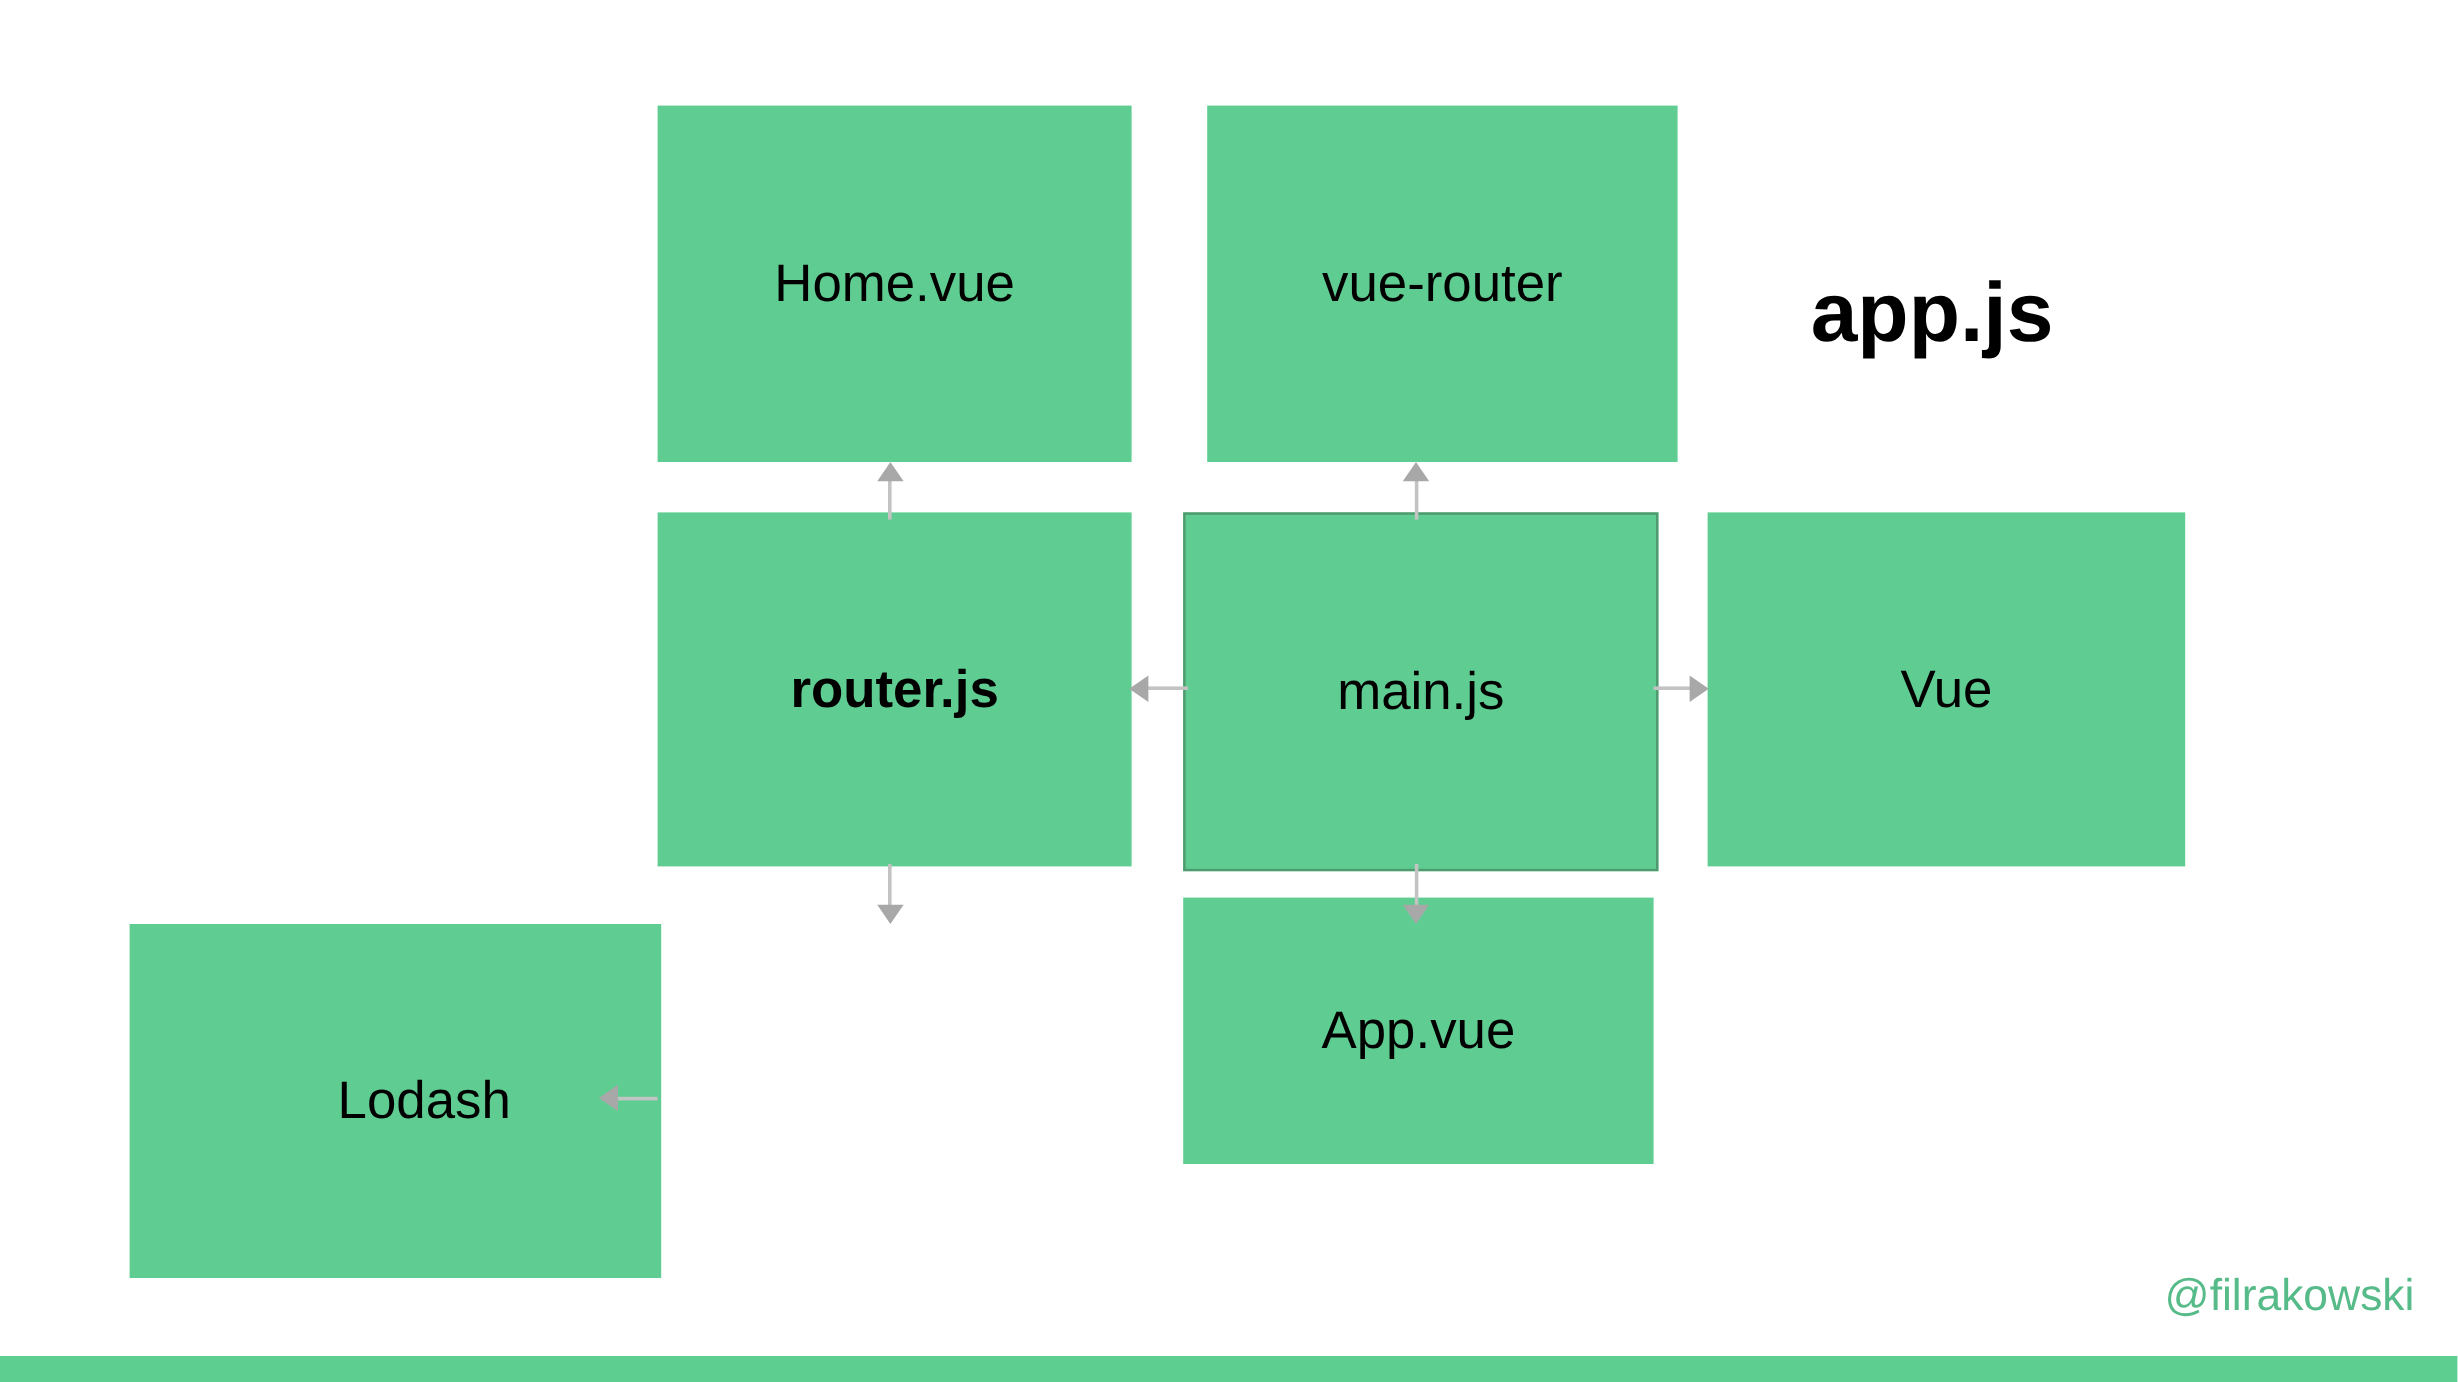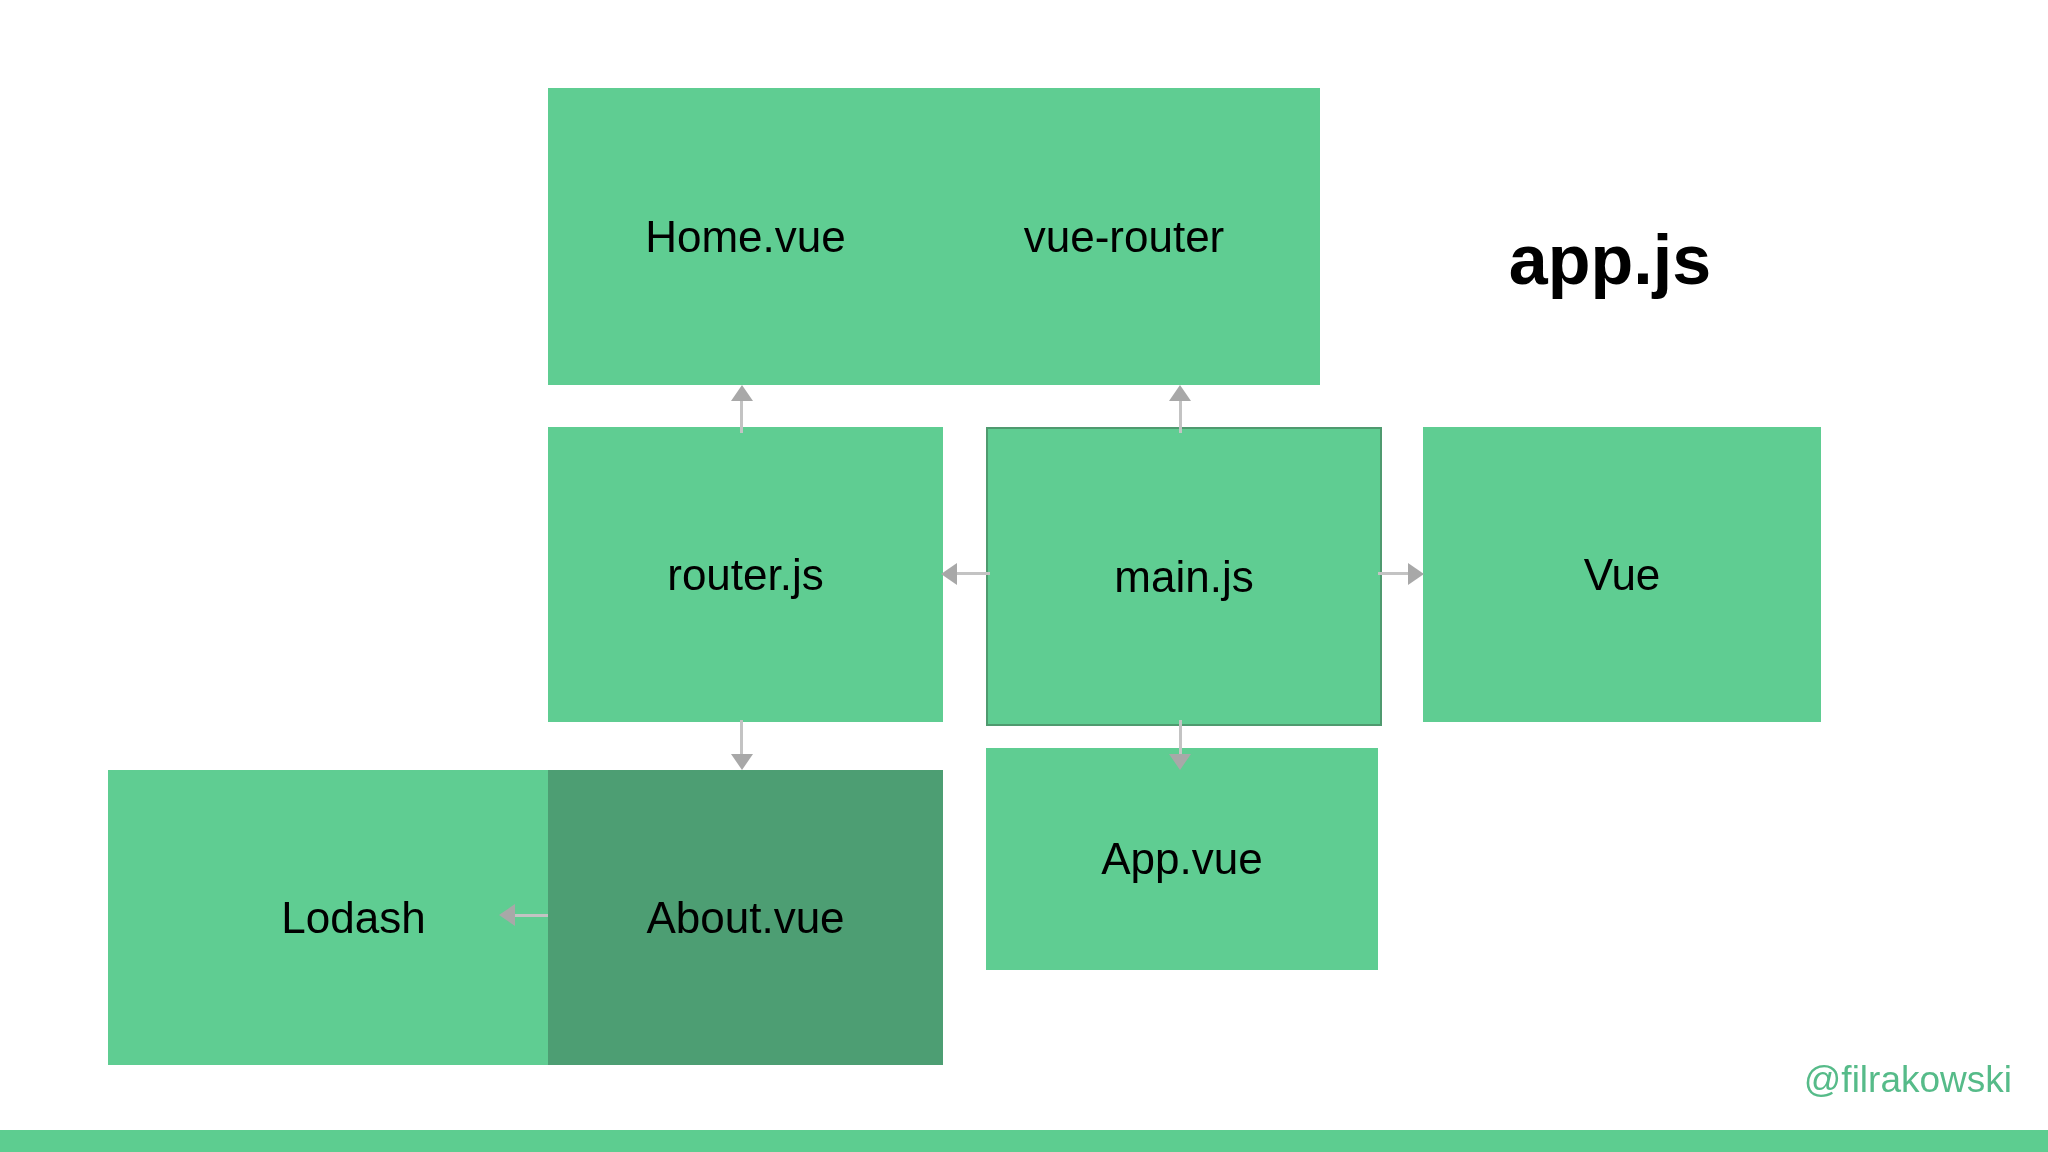--- a/index.html
+++ b/index.html
@@ -30,22 +30,22 @@
     color:var(--label-text);
     font-size:44px;
     line-height:1;
     white-space:nowrap;
   }
   .box.dark{background:var(--box-green-dark);}
   .box.outlined{border:2px solid var(--main-box-border);}
 
   
   .b0{left:548px;top:88px;width:395px;height:297px;}
-  .b1{left:928px;top:88px;width:392px;height:297px;}
-  .b2{left:548px;top:427px;width:395px;height:295px;}
+  .b1{left:1006px;top:88px;width:392px;height:297px;}
+  .b2{left:548px;top:427px;width:395px;height:295px;font-weight:bold;}
   .b3{left:986px;top:427px;width:392px;height:295px;align-items:center;}
   .b4{left:1423px;top:427px;width:398px;height:295px;text-align:right;}
   .b5{left:108px;top:770px;width:395px;height:295px;padding-left:48px;}
   .b6{left:548px;top:770px;width:395px;height:295px;}
   .b7{left:986px;top:748px;width:392px;height:222px;}
 
   .floating-label{
     position:absolute;
     left:1430px;top:190px;width:360px;height:84px;
     display:flex;align-items:center;justify-content:center;
@@ -113,23 +113,20 @@
   </div>
   <div class="box b3 outlined">
     <span class="box-label">main.js</span>
   </div>
   <div class="box b4">
     <span class="box-label">Vue</span>
   </div>
   <div class="box b5">
     <span class="box-label">Lodash</span>
   </div>
-  <div class="box b6 dark">
-    <span class="box-label">About.vue</span>
-  </div>
   <div class="box b7">
     <span class="box-label">App.vue</span>
   </div>
 
   <div class="floating-label">app.js</div>
 
   <div class="arrow a0">
     <div class="arrow-line"></div>
     <div class="arrow-head head-up"></div>
   </div>

